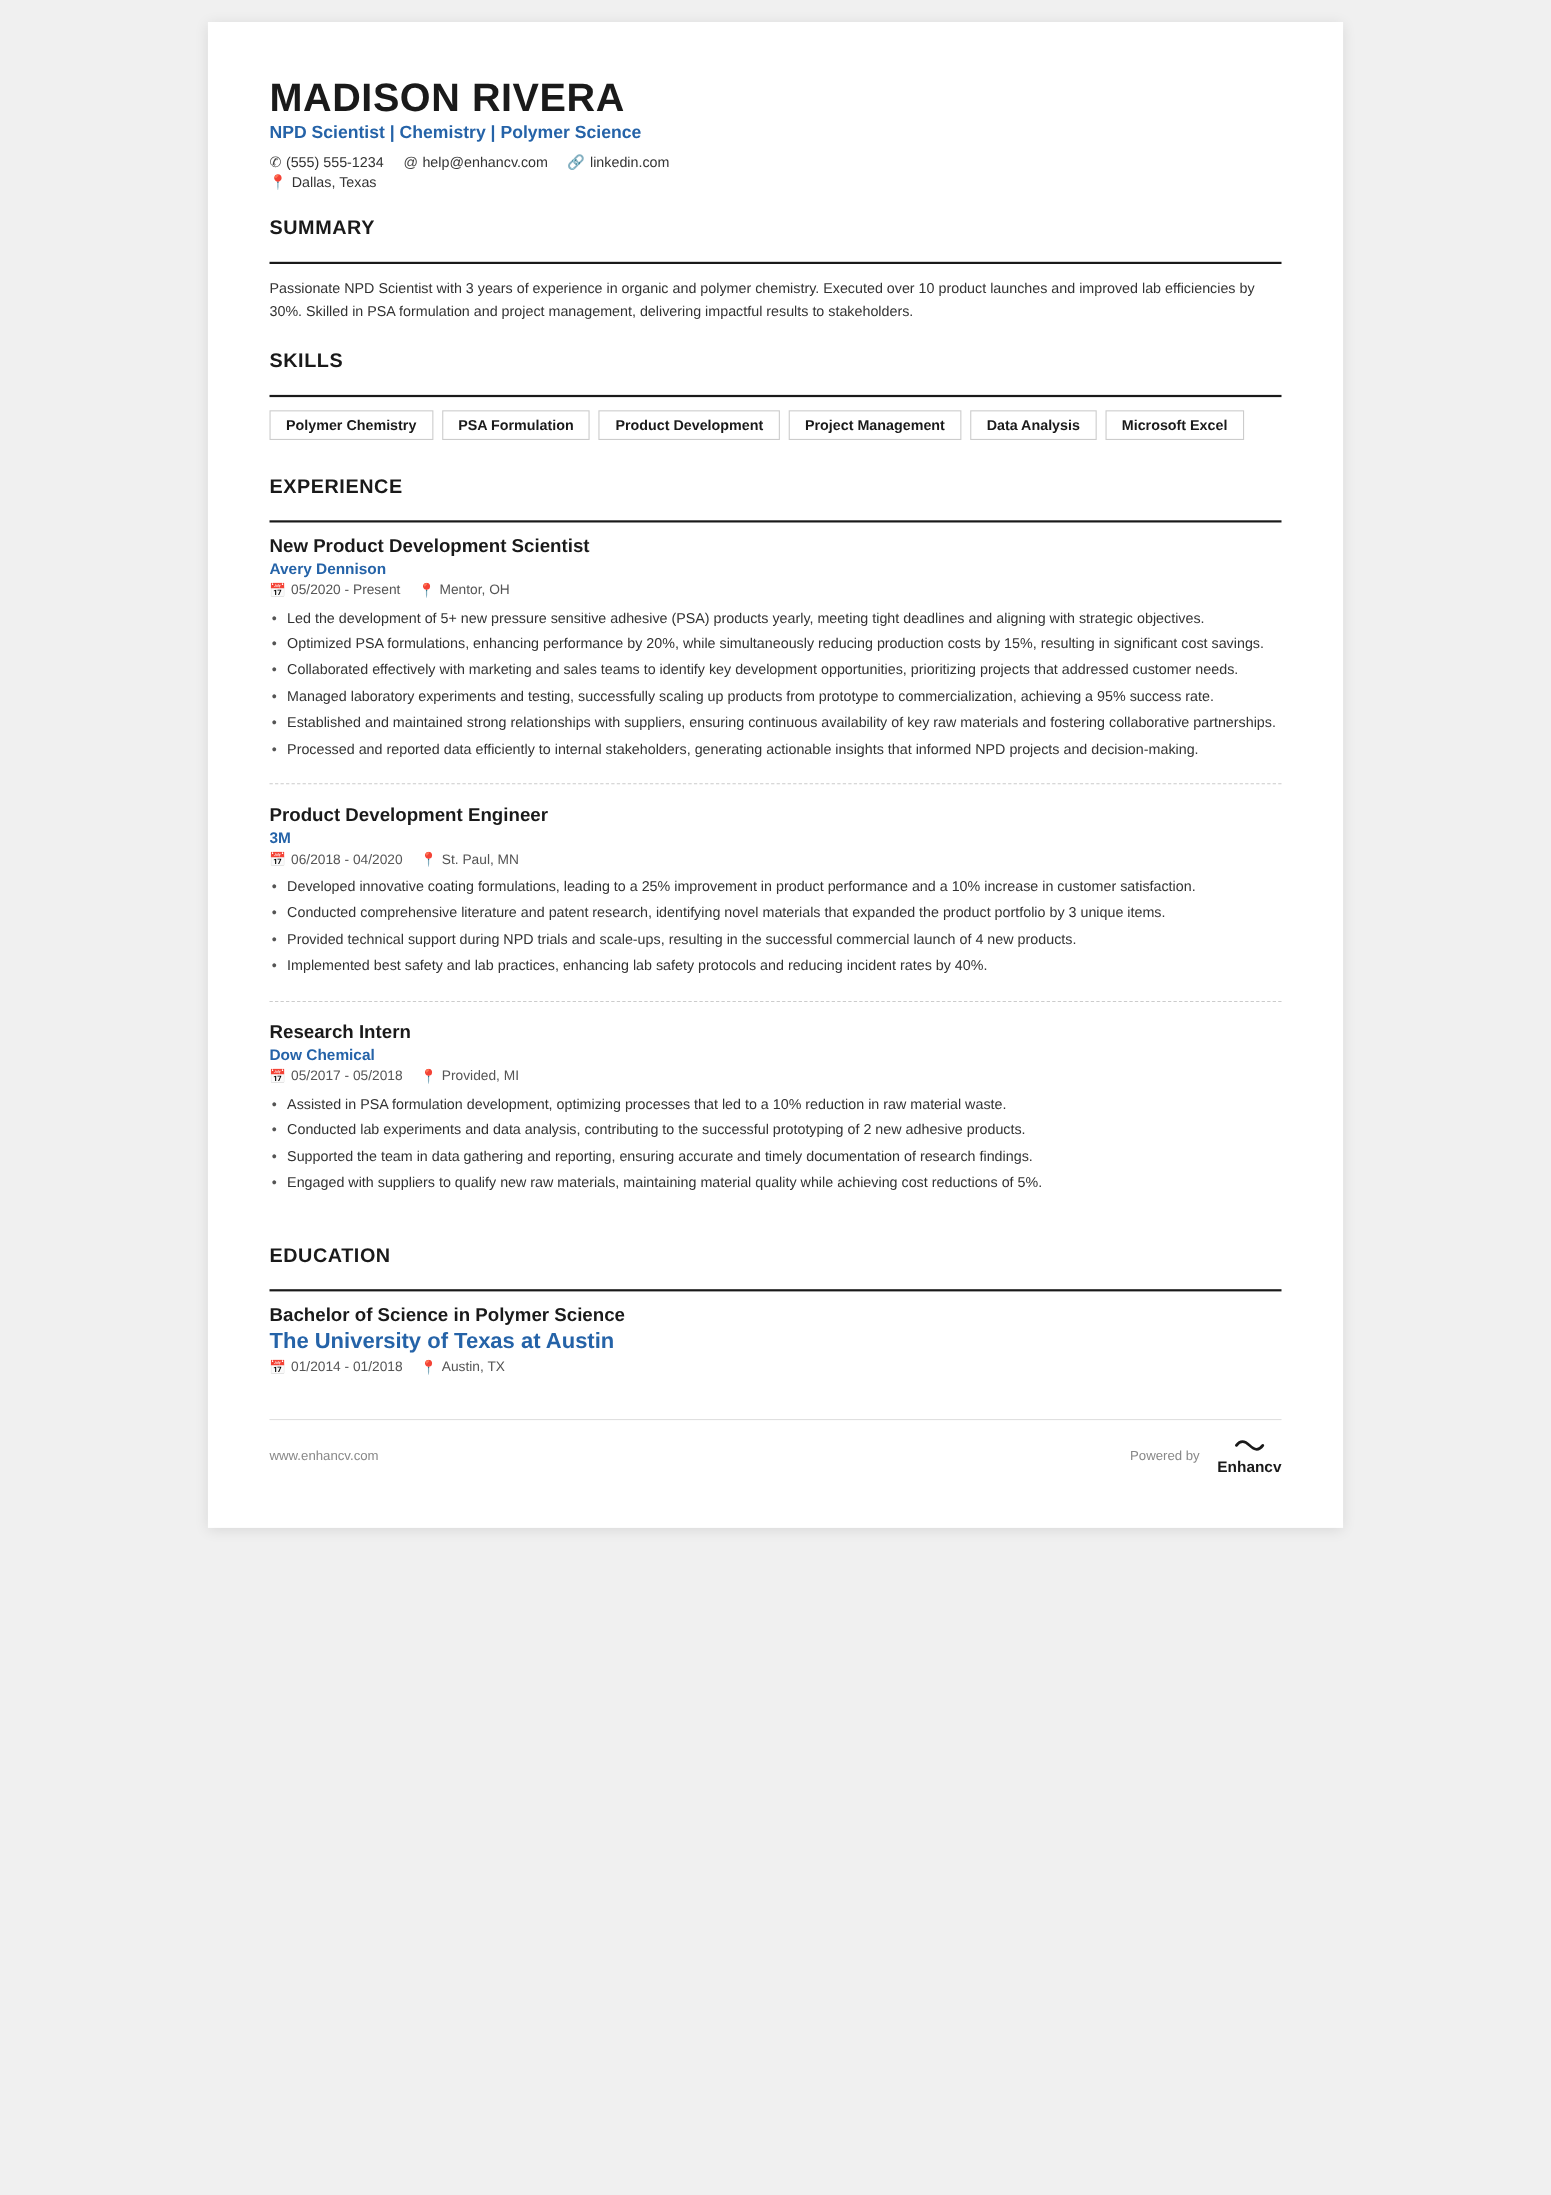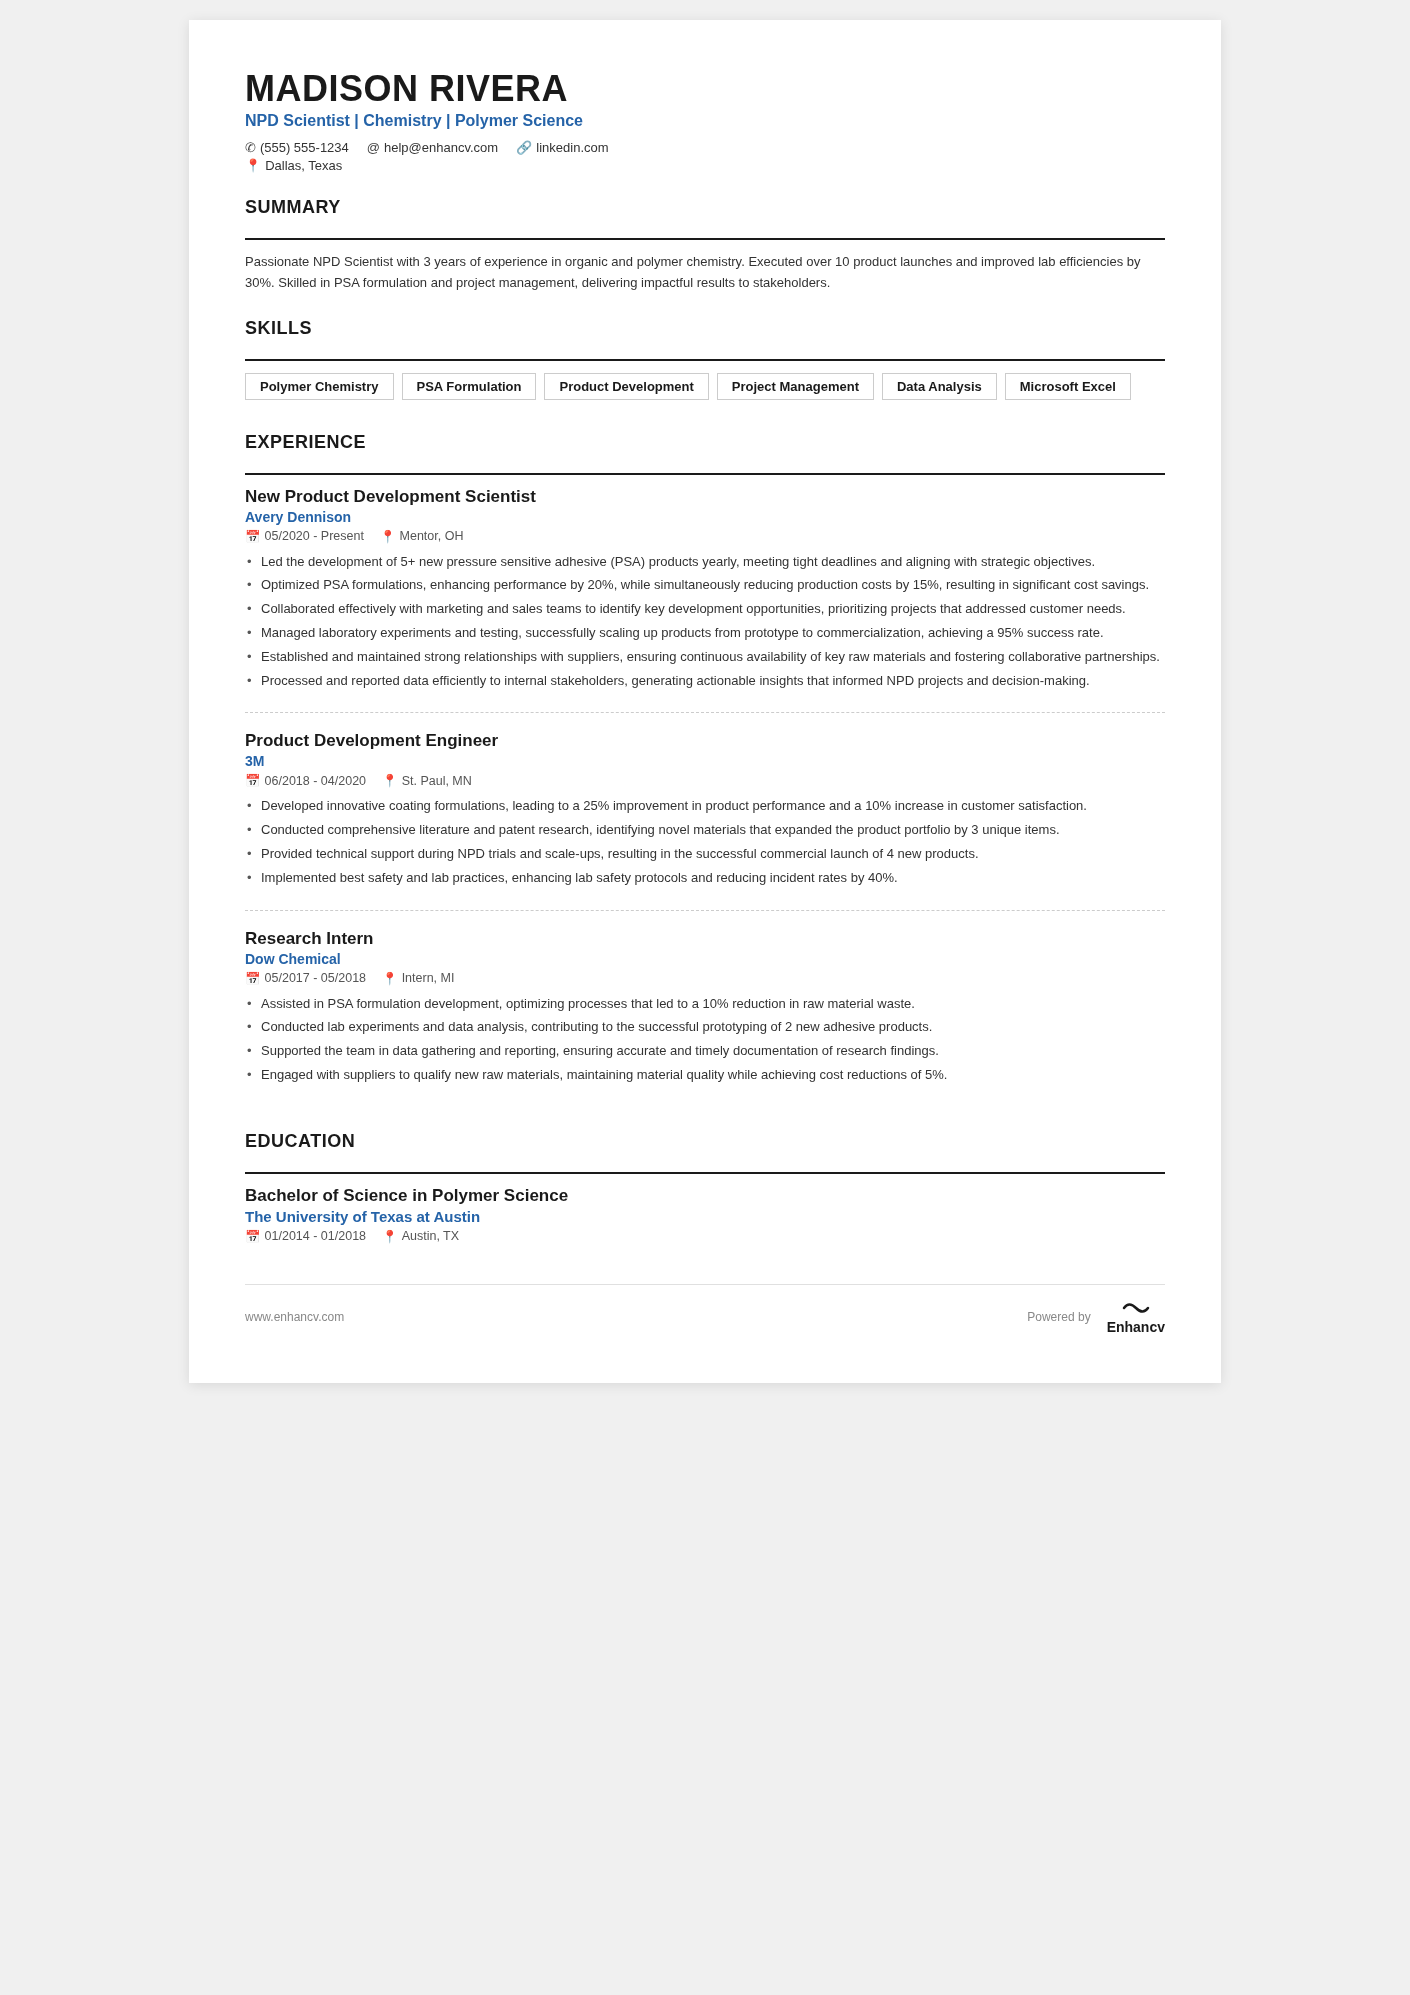--- a/index.html
+++ b/index.html
@@ -143,21 +143,21 @@
     .edu-entry {
       margin-bottom: 12px;
     }
     .edu-degree {
       font-size: 17px;
       font-weight: 700;
       color: #1a1a1a;
       margin-bottom: 2px;
     }
     .edu-school {
-      font-size: 15px;
+      font-size: 20px;
       font-weight: 700;
       color: #2563a8;
       margin-bottom: 4px;
     }
     .edu-meta {
       display: flex;
       align-items: center;
       gap: 16px;
       font-size: 12.5px;
       color: #555;
@@ -288,21 +288,21 @@
     <div class="exp-entry">
       <div class="exp-job-title">Research Intern</div>
       <div class="exp-company">Dow Chemical</div>
       <div class="exp-meta">
         <div class="exp-meta-item">
           <span>📅</span>
           <span>05/2017 - 05/2018</span>
         </div>
         <div class="exp-meta-item">
           <span>📍</span>
-          <span>Intern, MI</span>
+          <span>Provided, MI</span>
         </div>
       </div>
       <ul class="bullet-list">
         <li>Assisted in PSA formulation development, optimizing processes that led to a 10% reduction in raw material waste.</li>
         <li>Conducted lab experiments and data analysis, contributing to the successful prototyping of 2 new adhesive products.</li>
         <li>Supported the team in data gathering and reporting, ensuring accurate and timely documentation of research findings.</li>
         <li>Engaged with suppliers to qualify new raw materials, maintaining material quality while achieving cost reductions of 5%.</li>
       </ul>
     </div>
   </div>

